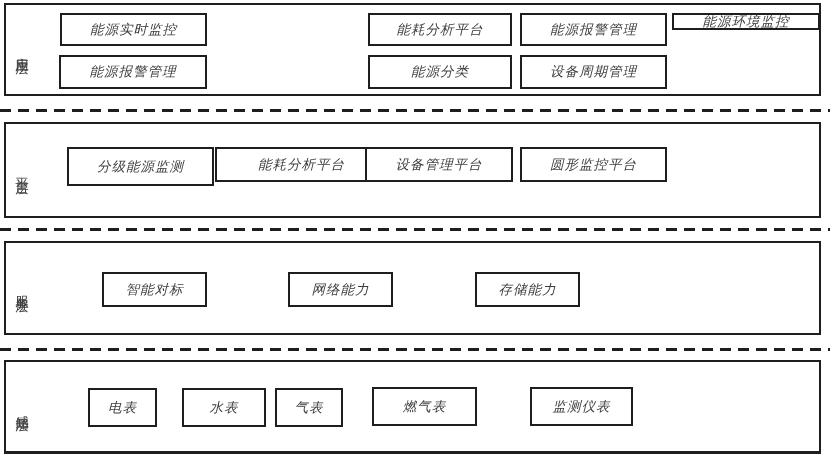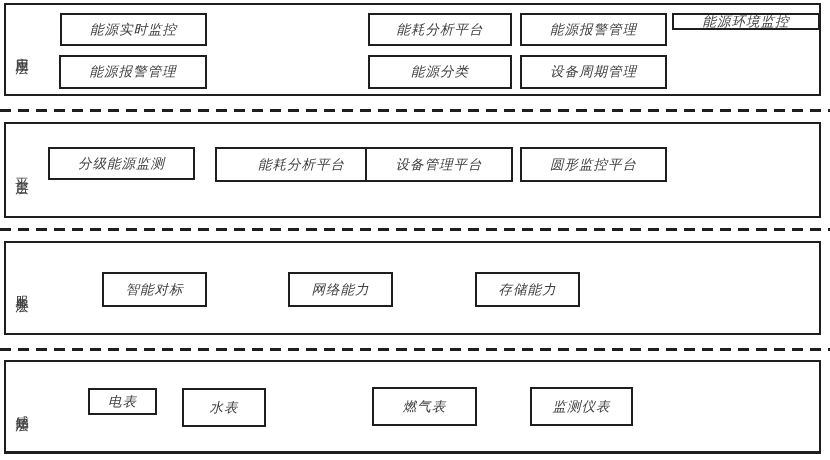--- a/index.html
+++ b/index.html
@@ -76,27 +76,28 @@
 
   <div class="box" style="left:60px;top:13px;width:147px;height:33px">能源实时监控</div>
   <div class="box" style="left:368px;top:13px;width:144px;height:33px">能耗分析平台</div>
   <div class="box" style="left:520px;top:13px;width:147px;height:33px">能源报警管理</div>
   <div class="box" style="left:672px;top:13px;width:148px;height:17px">能源环境监控</div>
 
   <div class="box" style="left:59px;top:55px;width:148px;height:34px">能源报警管理</div>
   <div class="box" style="left:368px;top:55px;width:144px;height:34px">能源分类</div>
   <div class="box" style="left:520px;top:55px;width:147px;height:34px">设备周期管理</div>
 
-  <div class="box" style="left:48px;top:147px;width:147px;height:33px">分级能源监测</div>
+  <div class="box" style="left:67px;top:147px;width:147px;height:39px">分级能源监测</div>
   <div class="box" style="left:215px;top:147px;width:173px;height:35px">能耗分析平台</div>
   <div class="box" style="left:365px;top:147px;width:148px;height:35px">设备管理平台</div>
   <div class="box" style="left:520px;top:147px;width:147px;height:35px">圆形监控平台</div>
 
   <div class="box" style="left:102px;top:272px;width:105px;height:35px">智能对标</div>
   <div class="box" style="left:288px;top:272px;width:105px;height:35px">网络能力</div>
   <div class="box" style="left:475px;top:272px;width:105px;height:35px">存储能力</div>
 
-  <div class="box" style="left:88px;top:388px;width:69px;height:27px">电表</div>
+  <div class="box" style="left:88px;top:388px;width:69px;height:39px">电表</div>
   <div class="box" style="left:182px;top:388px;width:84px;height:39px">水表</div>
+  <div class="box" style="left:275px;top:388px;width:68px;height:39px">气表</div>
   <div class="box" style="left:372px;top:387px;width:105px;height:39px">燃气表</div>
   <div class="box" style="left:530px;top:387px;width:103px;height:39px">监测仪表</div>
 
 </div>
 
 </body></html>

